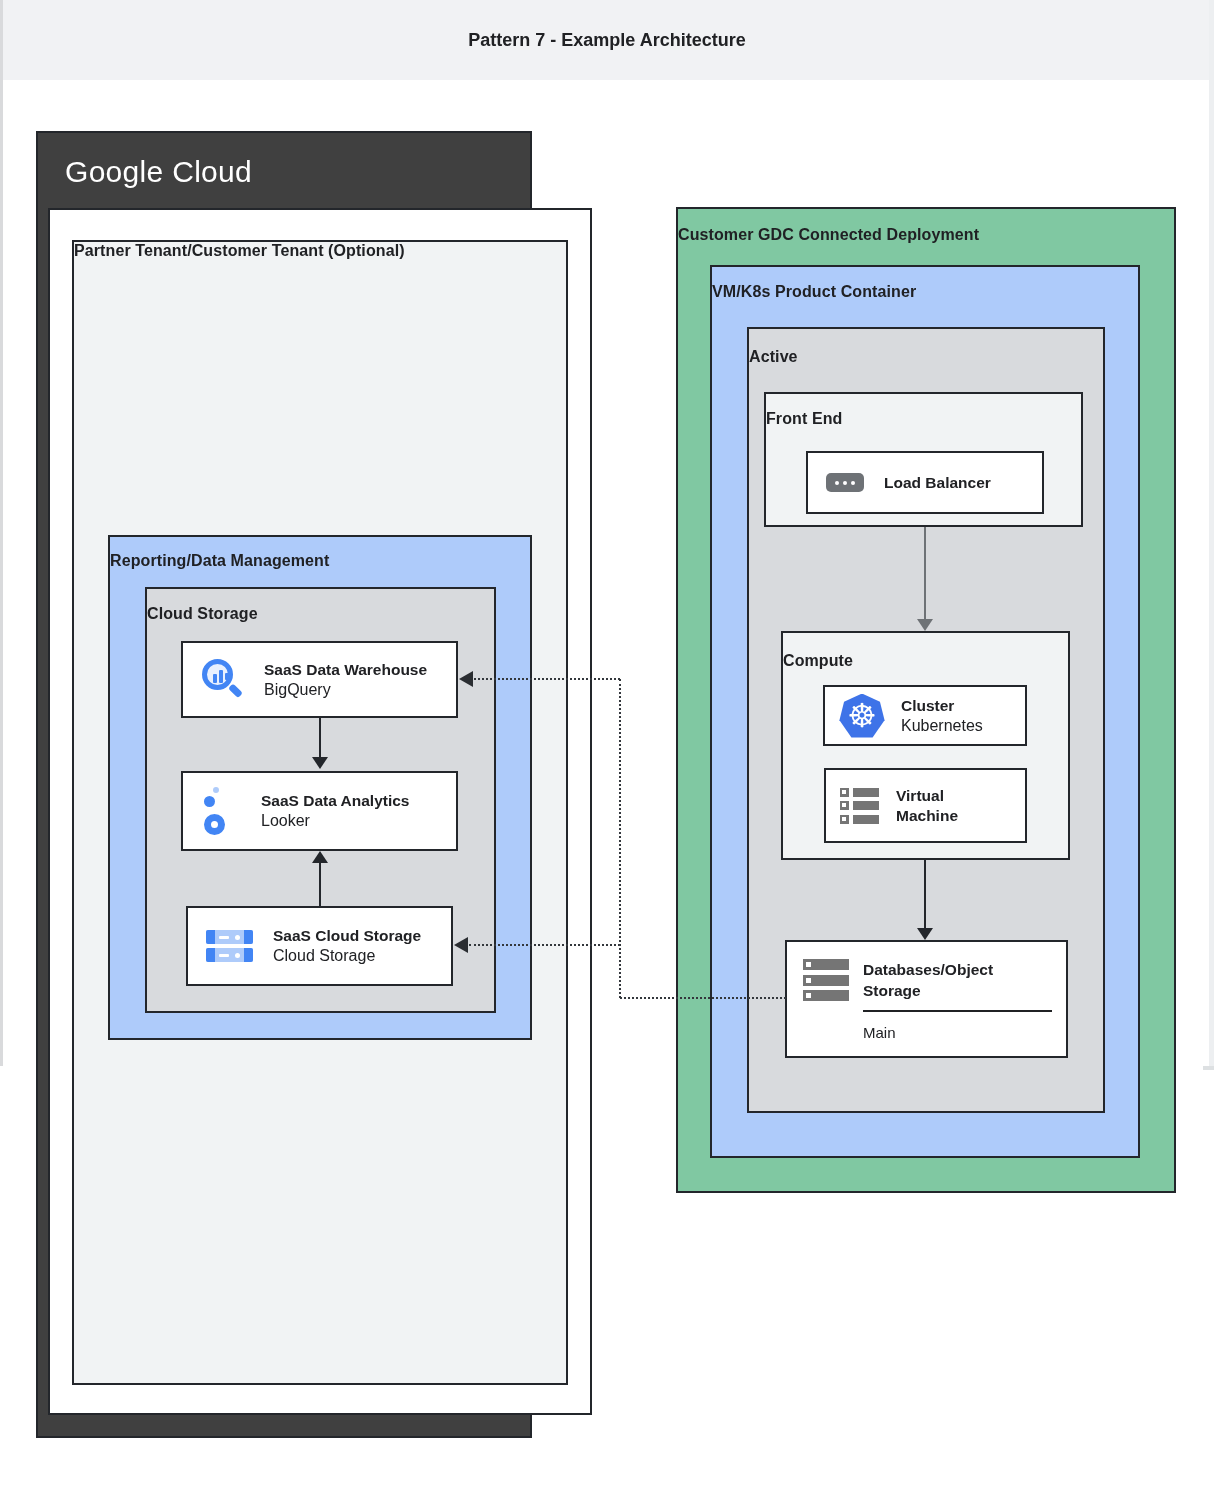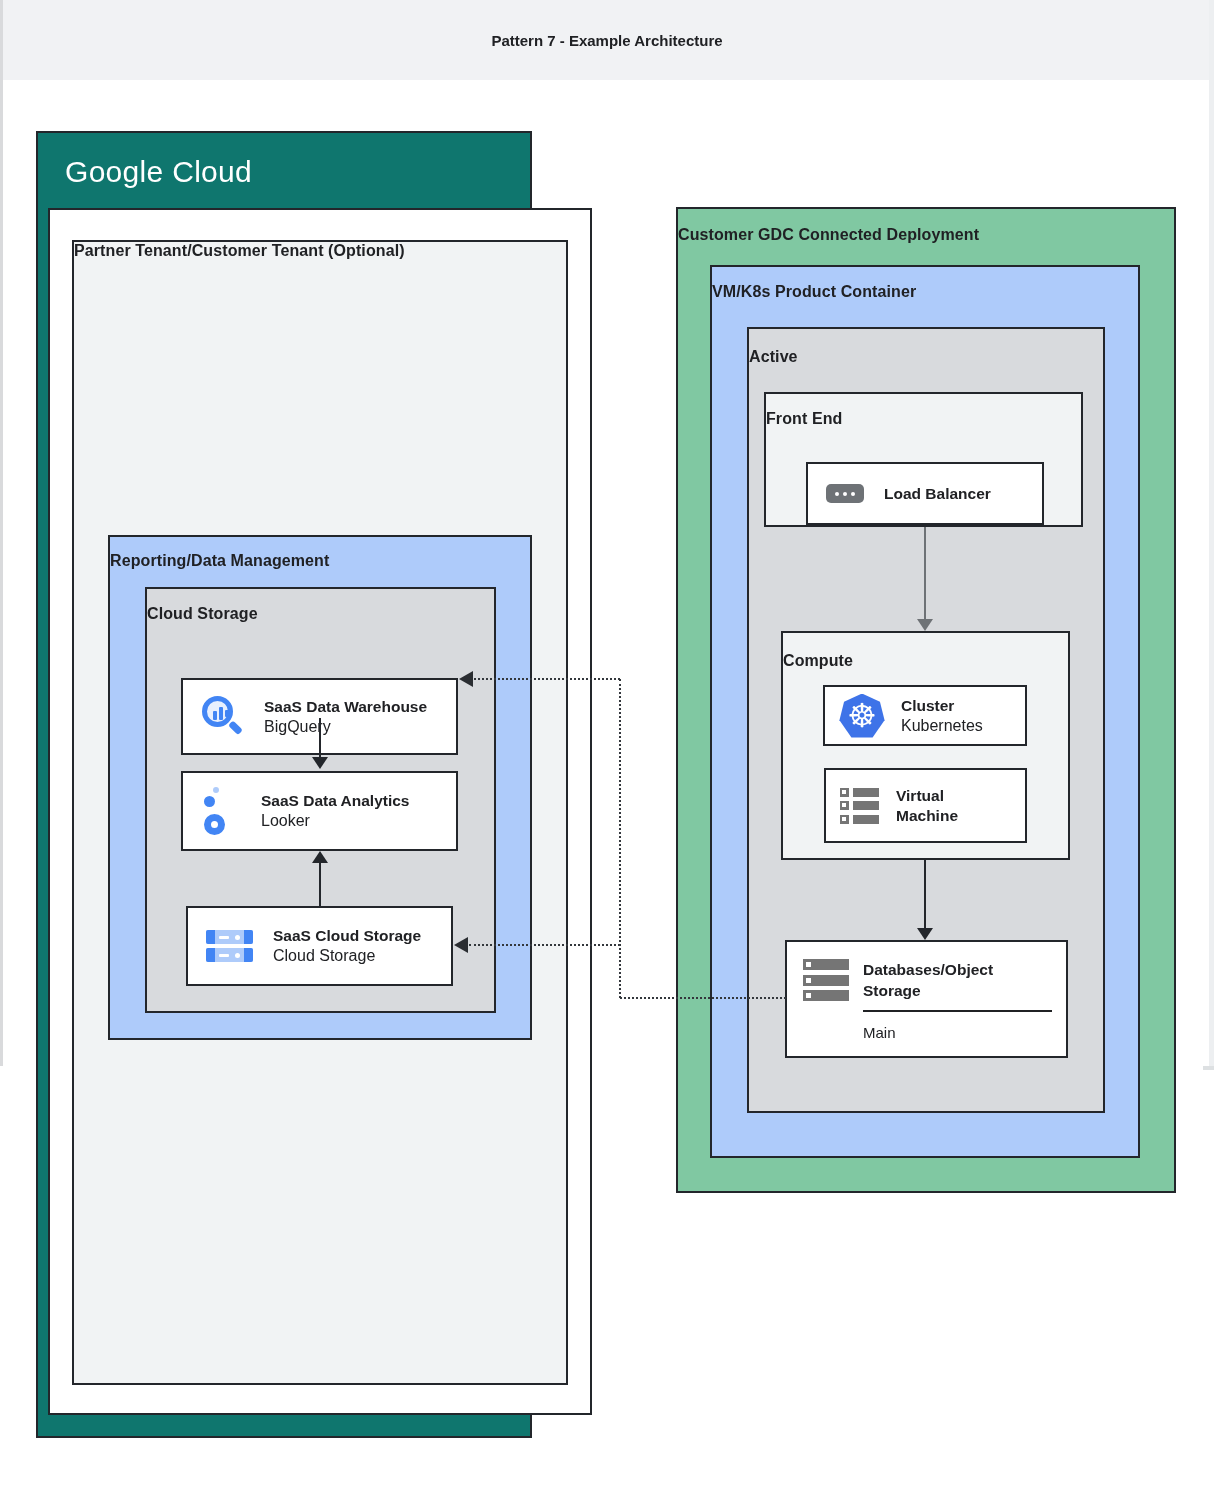--- a/index.html
+++ b/index.html
@@ -7,61 +7,61 @@
   #root {
     position:relative; width:1214px; height:1492px; overflow:hidden;
     background:#ffffff; font-family:"Liberation Sans", sans-serif; color:#202124;
   }
   .box { position:absolute; border:2px solid #23262b; }
   .group-title { font-weight:bold; font-size:16px; color:#202124; letter-spacing:0.1px; }
 
   
   #top-strip { position:absolute; left:0; top:0; width:1214px; height:80px; background:#f1f2f4;
                display:flex; align-items:center; justify-content:center; }
-  #page-title { font-size:15px; font-weight:bold; color:#202124; }
+  #page-title { font-size:18px; font-weight:bold; color:#202124; }
 
   
   #edge-left  { position:absolute; left:0; top:0; width:3px; height:1066px; background:#d9dadc; }
   #edge-right { position:absolute; left:1209px; top:0; width:5px; height:1066px; background:#edeff1; }
   #edge-right-tick { position:absolute; left:1203px; top:1066px; width:11px; height:4px; background:#dde0e2; }
 
   
-  #gc-box { left:36px; top:131px; width:496px; height:1307px; background:#0f766e; }
+  #gc-box { left:36px; top:131px; width:496px; height:1307px; background:#404040; }
   #gc-logo { position:absolute; left:27px; top:22px; color:#ffffff; font-size:30px; font-weight:500; letter-spacing:0.3px; }
   #gc-white { left:10px; top:75px; width:544px; height:1207px; background:#ffffff; }
   #partner { left:22px; top:30px; width:496px; height:1145px; background:#f1f3f4; }
   #reporting { left:34px; top:293px; width:424px; height:505px; background:#aecbfa; padding-top:15px; }
   #cloudstore { left:35px; top:50px; width:351px; height:426px; background:#d8dadd; padding-top:16px; }
 
   .card { position:absolute; border:2px solid #23262b; background:#ffffff;
           display:flex; align-items:center; padding-left:18px; gap:20px; }
   .card-title { font-weight:bold; font-size:15.5px; line-height:20px; color:#202124; }
   .card-sub { font-size:16px; line-height:20px; color:#202124; }
 
-  #warehouse-card { left:34px; top:52px;  width:277px; height:77px;margin-top:37px; }
+  #warehouse-card { left:34px; top:52px;  width:277px; height:77px; }
   #analytics-card { left:34px; top:182px; width:277px; height:80px; }
   #storage-card   { left:39px; top:317px; width:267px; height:80px; }
 
   
   .arr-line { position:absolute; width:2px; background:#23262b; }
   .arr-head-down { position:absolute; width:0; height:0;
     border-left:8px solid transparent; border-right:8px solid transparent; border-top:12px solid #23262b; }
   .arr-head-up { position:absolute; width:0; height:0;
     border-left:8px solid transparent; border-right:8px solid transparent; border-bottom:12px solid #23262b; }
   #arr1-line { left:172px; top:129px; height:41px; }
   #arr1-head { left:165px; top:168px; }
   #arr2-head { left:165px; top:262px; }
   #arr2-line { left:172px; top:274px; height:43px; }
 
   
   #green-box { left:676px; top:207px; width:500px; height:986px; background:#80c8a2; padding-top:17px; }
   #vmk8s  { left:32px; top:56px;  width:430px; height:893px; background:#aecbfa; padding-top:16px; }
   #active { left:35px; top:60px;  width:358px; height:786px; background:#d8dadd; padding-top:19px; }
   #frontend { left:15px; top:63px; width:319px; height:135px; background:#f1f3f4; padding-top:16px; }
-  #lb-card { left:40px; top:68px; width:238px; height:63px; }
+  #lb-card { left:40px; top:57px; width:238px; height:63px; }
   #compute { left:32px; top:302px; width:289px; height:229px; background:#f1f3f4; padding-top:19px; }
   #cluster-card { left:40px; top:52px;  width:204px; height:61px; gap:16px; padding-left:14px; }
   #vm-card      { left:41px; top:135px; width:203px; height:75px; gap:16px; padding-left:14px; }
   #db-card { left:36px; top:611px; width:283px; height:118px; background:#fff; border:2px solid #23262b; position:absolute; }
 
   #arr3-line { left:175px; top:198px; height:92px; background:#6e7276; }
   #arr3-head { left:168px; top:290px; border-top-color:#6e7276; }
   #arr4-line { left:175px; top:531px; height:68px; }
   #arr4-head { left:168px; top:599px; }
 

